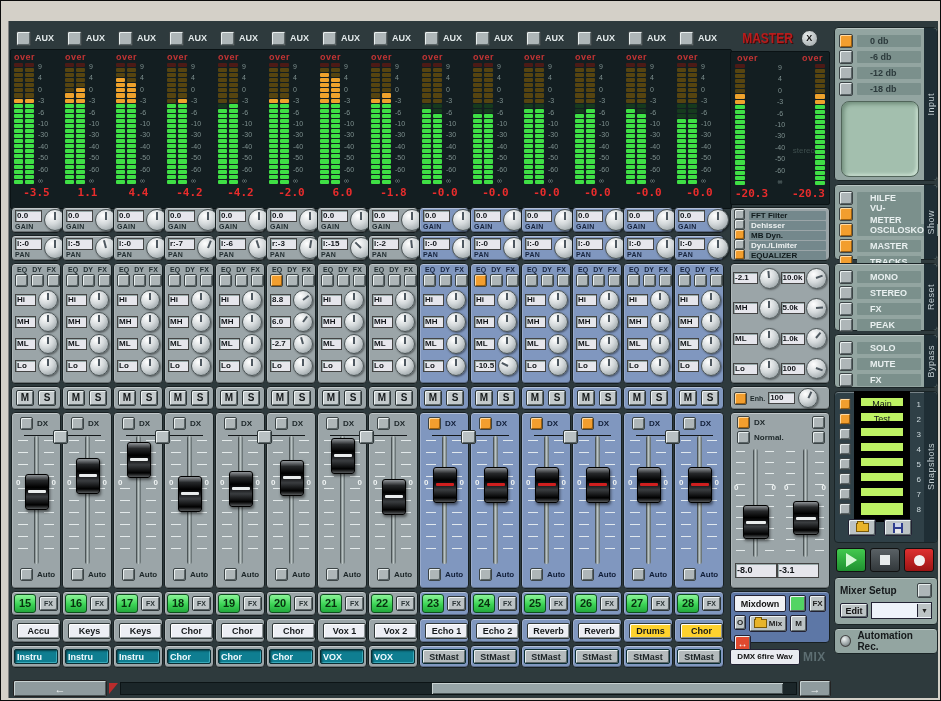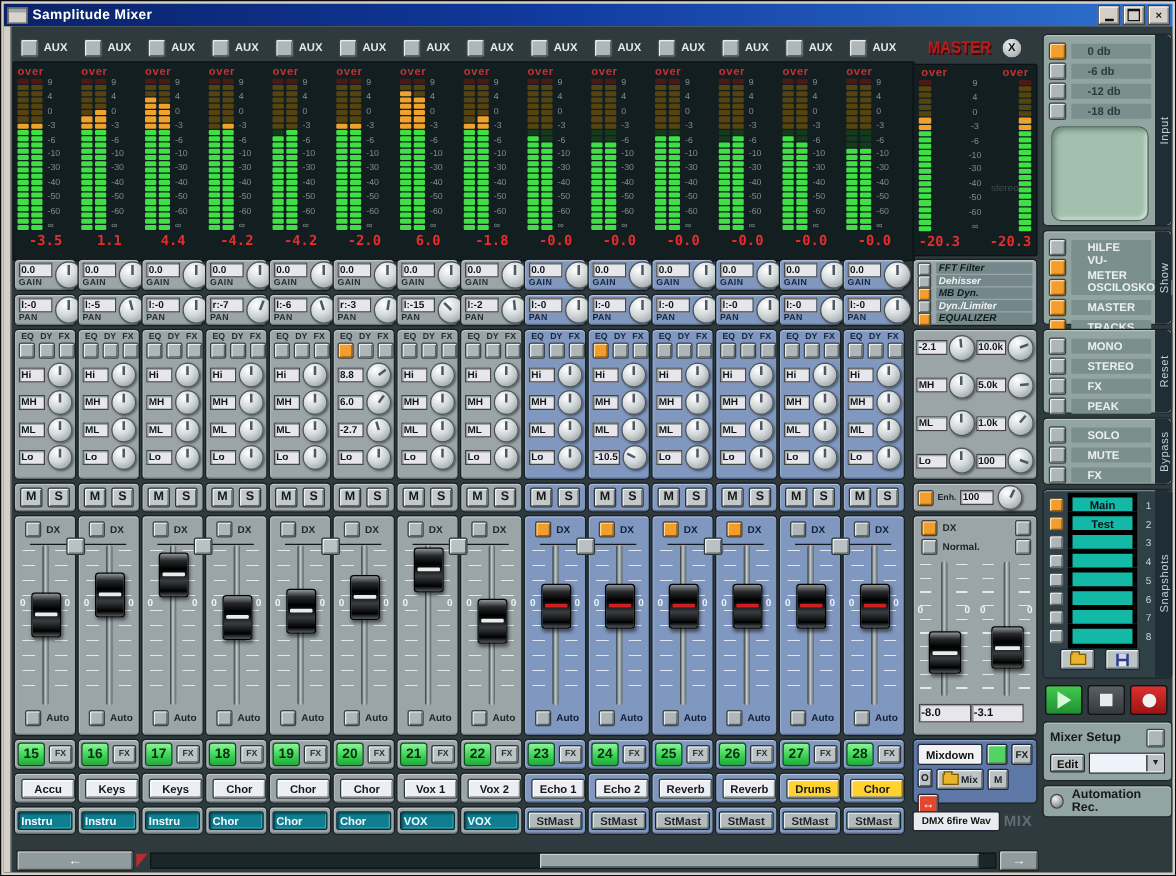--- a/index.html
+++ b/index.html
@@ -130,21 +130,21 @@
   #mmeter{height:154px;background:#131e21;border:1px solid #0a1214;border-radius:2px;
     position:relative;padding:1px 4px 0 4px;}
   #mmeter .overrow{display:flex;justify-content:space-between;padding:0 2px;}
   #mmeter .mwrap{height:121px;display:flex;justify-content:space-between;margin-top:1px;}
   #mmeter .mcol{width:10px;}
   #mmeter .mscale{flex:none;width:52px;align-items:center;padding:0;text-align:center;}
   #stereolab{position:absolute;right:14px;top:62%;font-size:8px;color:#3e4e4e;}
   #mmeter .vals{display:flex;justify-content:space-between;margin-top:2px;}
   #mmeter .mval{margin:0;}
   #mfx{height:54px;padding:2px 3px;display:flex;flex-direction:column;justify-content:space-between;}
-  .mfxrow{display:flex;align-items:flex-start;gap:4px;height:10px;font-style:italic;}
+  .mfxrow{display:flex;align-items:flex-end;gap:4px;height:10px;}
   .mfxrow .cb{width:9px;height:9px;}
   .mfxlab{font-size:8px;font-weight:bold;color:#eef2f2;background:#74888c;flex:1;padding:0 2px;line-height:9px;border-radius:1px;}
   .mfxlab.dk{color:#101a1c;}
   #meq{height:121px;padding:3px 2px;display:flex;flex-direction:column;justify-content:space-between;}
   .meqrow{display:flex;align-items:center;gap:1px;height:22px;}
   .meqrow .vbox{width:22px;}
   .meqrow .knob{width:19px;height:19px;}
   .meqrow .knob i{left:8px;height:7px;transform-origin:1px 7px;}
   #menh{height:24px;display:flex;align-items:center;gap:3px;padding:0 3px;}
   #menh .dxlab{font-size:7px;}
@@ -192,22 +192,22 @@
   .tab span{writing-mode:vertical-rl;transform:rotate(180deg);font-size:9px;color:#c3ced2;letter-spacing:.5px;}
   .prow{display:flex;align-items:center;gap:4px;height:15px;margin:1px 0;}
   .prow .cb{width:12px;height:12px;}
   .plab{font-size:9px;font-weight:bold;color:#e9f0f0;background:#7b908c;flex:1;line-height:12px;padding:0 13px;border-radius:1px;}
   .plab.dkt{color:#2c3a3c;}
   #scope{height:74px;margin:5px 2px 1px 2px;background:#a3bfae;border-radius:8px;
     box-shadow:inset 2px 2px 4px #6d8a78,inset -2px -2px 3px #cfe4d6;border:1px solid #51655a;}
   
   .snaprow{display:flex;align-items:center;gap:3px;height:14px;margin:1px 0;}
   .snaprow .cb{width:10px;height:10px;}
-  .snapname{flex:1;background:#14b8a6;border:4px solid #000000;height:12px;line-height:12px;
-    font-size:9px;font-weight:bold;color:#10141a;text-align:center;}
+  .snapname{flex:1;background:#bef264;border:7px solid #000000;height:12px;line-height:12px;
+    font-size:9px;font-weight:normal;color:#10141a;text-align:center;}
   .snapnum{width:8px;font-size:8px;color:#cdd8dc;text-align:right;}
   #snapbtns{display:flex;justify-content:center;gap:8px;margin-top:3px;}
   .iconbtn{width:26px;height:15px;background:#bcc3c5;border:1px solid #223;border-radius:2px;
     box-shadow:inset 1px 1px 0 #eef3f3,inset -1px -1px 0 #5d6769;display:flex;align-items:center;justify-content:center;}
   .floppy{width:10px;height:10px;background:#2f3e8e;position:relative;display:inline-block;}
   .floppy::before{content:"";position:absolute;left:2px;top:0;width:6px;height:4px;background:#cdd4e8;}
   .floppy::after{content:"";position:absolute;left:2px;bottom:0;width:6px;height:4px;background:#e8e8e8;}
   
   #transport{display:flex;gap:4px;justify-content:flex-start;padding:2px 2px;}
   .tbtn{width:30px;height:24px;border-radius:3px;border:1px solid #111;
@@ -243,31 +243,20 @@
   #redmark{width:0;height:0;border-left:9px solid #b82c2c;border-bottom:11px solid transparent;margin-left:2px;}
   #sbtrack{flex:1;height:11px;background:#1b2629;border:1px solid #0c1416;position:relative;margin:0 2px;}
   #sbthumb{position:absolute;left:46%;width:52%;top:0;bottom:0;background:#97a5a8;
     box-shadow:inset 1px 1px 0 #c8d2d2,inset -1px -1px 0 #4a5456;}
   #sbright{width:30px;}
 </style>
 </head>
 <body>
 
 <div id="frame">
-  <div id="titlebar">
-    <span id="appicon"></span>
-    <span id="title">Samplitude Mixer</span>
-    <span class="wbtn">
-        <span class="minglyph"></span>
-      </span>
-    <span class="wbtn">
-        <span class="maxglyph"></span>
-      </span>
-    <span class="wbtn">×</span>
-  </div>
 
   <div id="content">
     <div id="ledge"></div>
     <div id="meterbk"></div>
 
     <div id="strips">
   <div class="strip pair-start">
     <div class="sec aux">
       <span class="cb"></span>
       <span class="auxlab">AUX</span>

